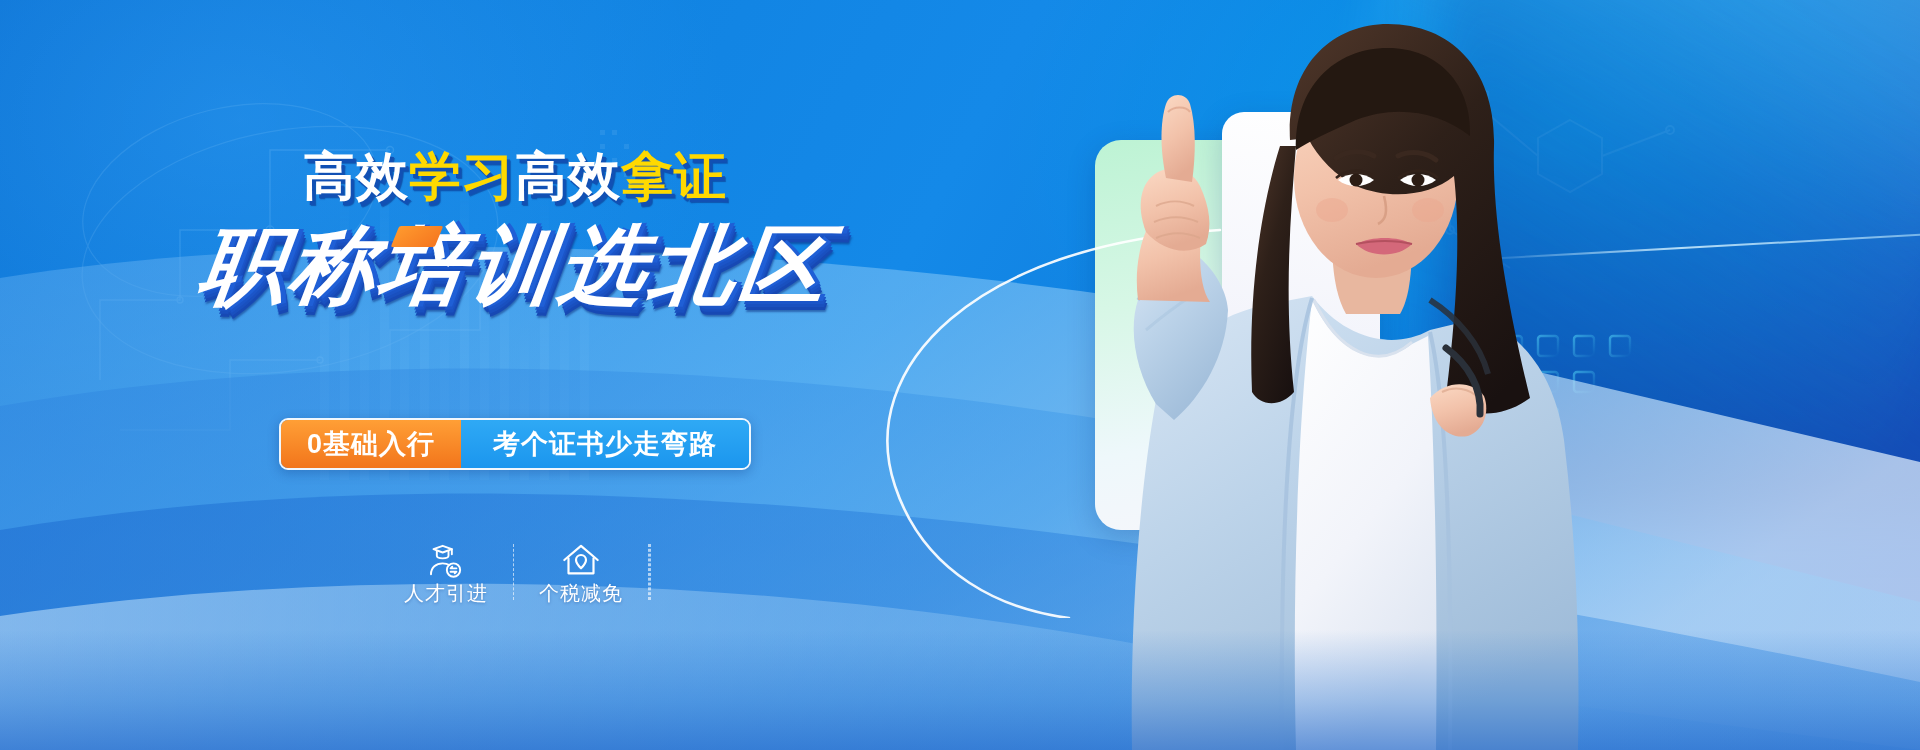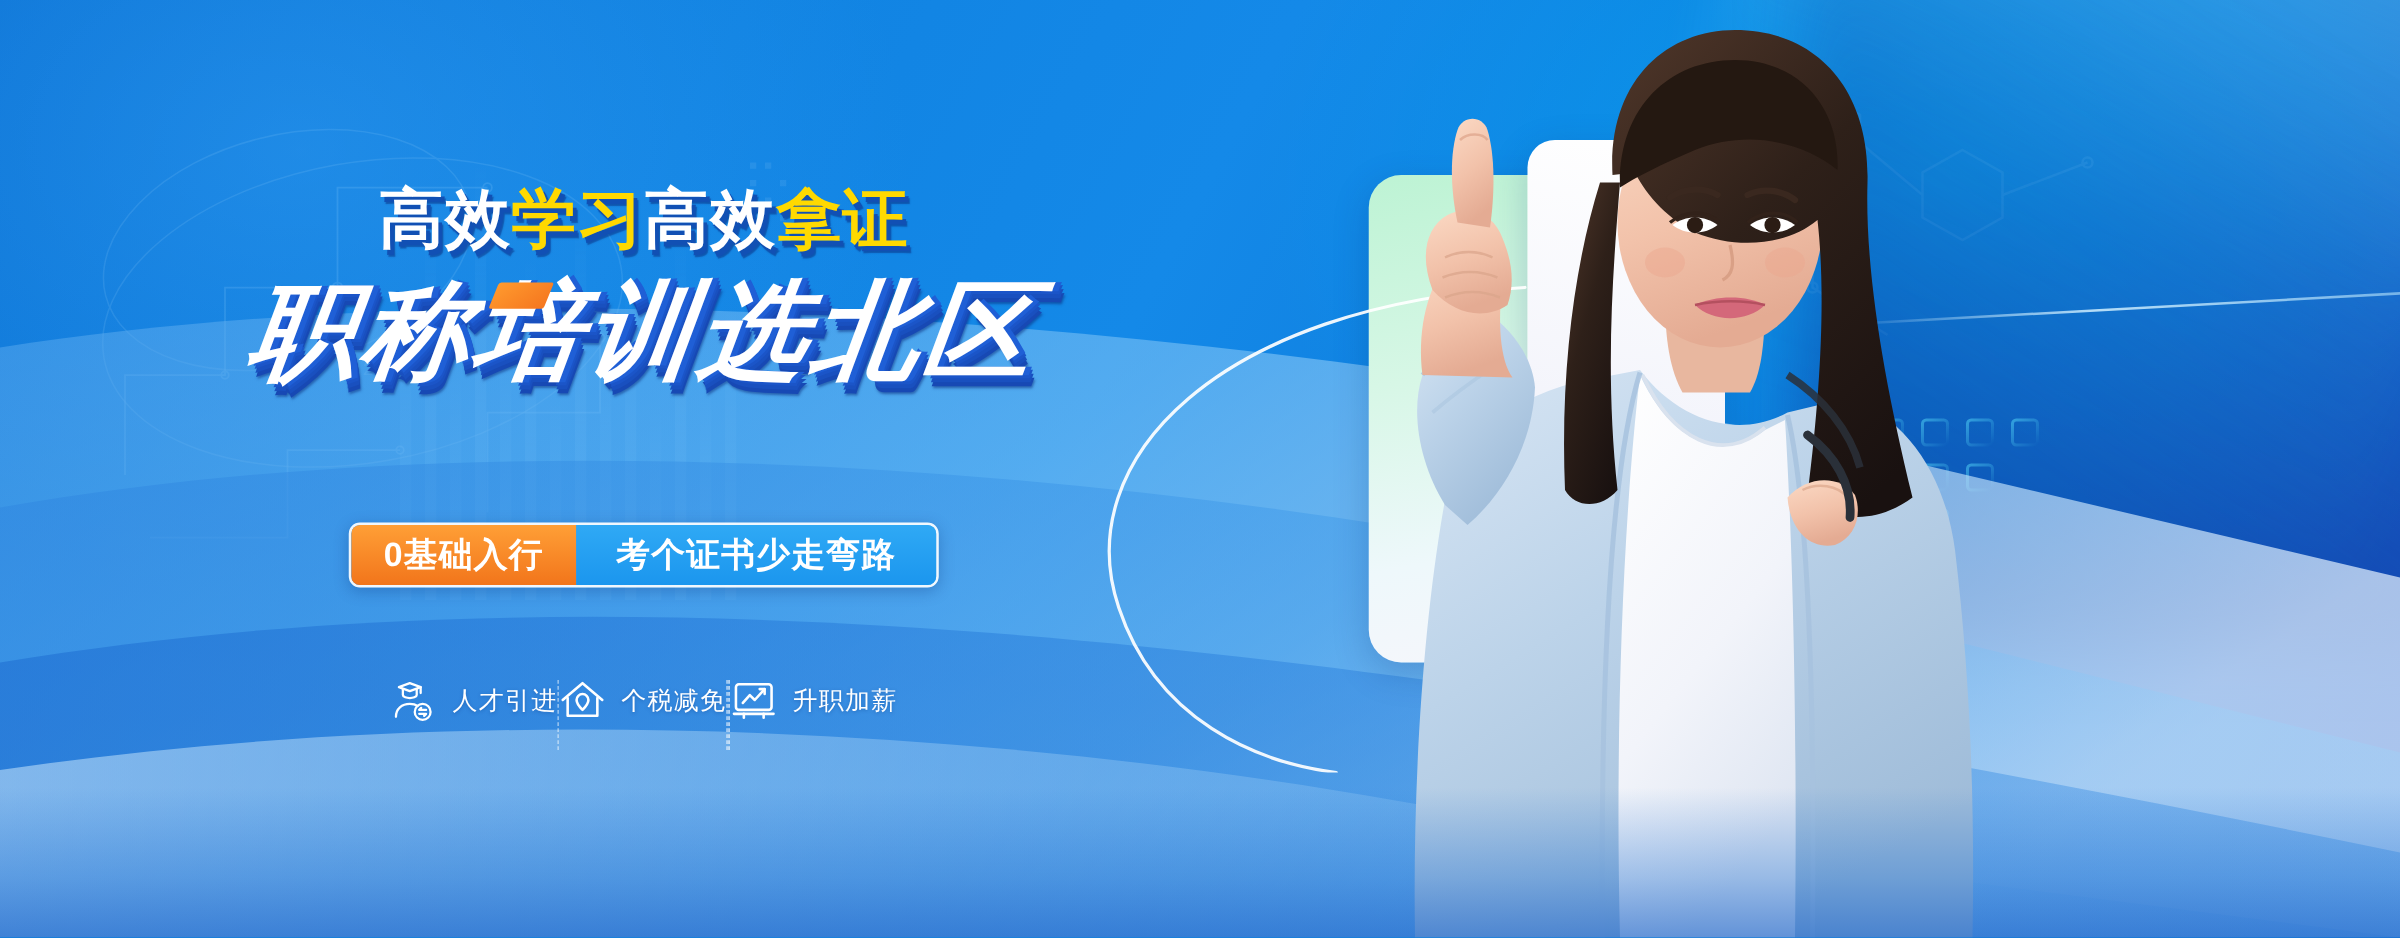--- a/index.html
+++ b/index.html
@@ -165,22 +165,22 @@
   
   .features {
     position:absolute; left:0; top:540px; width:1030px;
     display:flex;
     justify-content:center;
     align-items:flex-start;
   }
   .feature {
     width:134px;
     display:flex;
+    flex-direction:column;
     align-items:center;
-    gap:12px;
   }
   .feature-icon { width:40px; height:40px; display:block; }
   .feature-label {
     color:#ffffff;
     font-size:20px;
     letter-spacing:1px;
     white-space:nowrap;
     text-shadow:0 1px 3px rgba(10,45,120,.35);
   }
   .divider {
@@ -564,31 +564,18 @@
       </div>
 
       <div class="divider"></div>
 
 
       <div class="divider"></div>
 
 
       <div class="divider"></div>
 
-      <div class="feature">
-        <svg class="feature-icon" viewBox="0 0 48 48">
-          <g fill="none" stroke="#ffffff" stroke-width="2.6" stroke-linecap="round" stroke-linejoin="round">
-            <rect x="6" y="8" width="36" height="26" rx="3"></rect>
-            <path d="M13 27 L20 19 L25 24 L35 13"></path>
-            <path d="M30 13 L35 13 L35 18"></path>
-            <path d="M4 38 L44 38"></path>
-            <path d="M14 38 L14 42"></path>
-            <path d="M34 38 L34 42"></path>
-          </g>
-        </svg>
-        <div class="feature-label">升职加薪</div>
-      </div>
 
     </div>
   </div>
 
   <div class="bottom-fade"></div>
 </div>
 
 </body></html>

